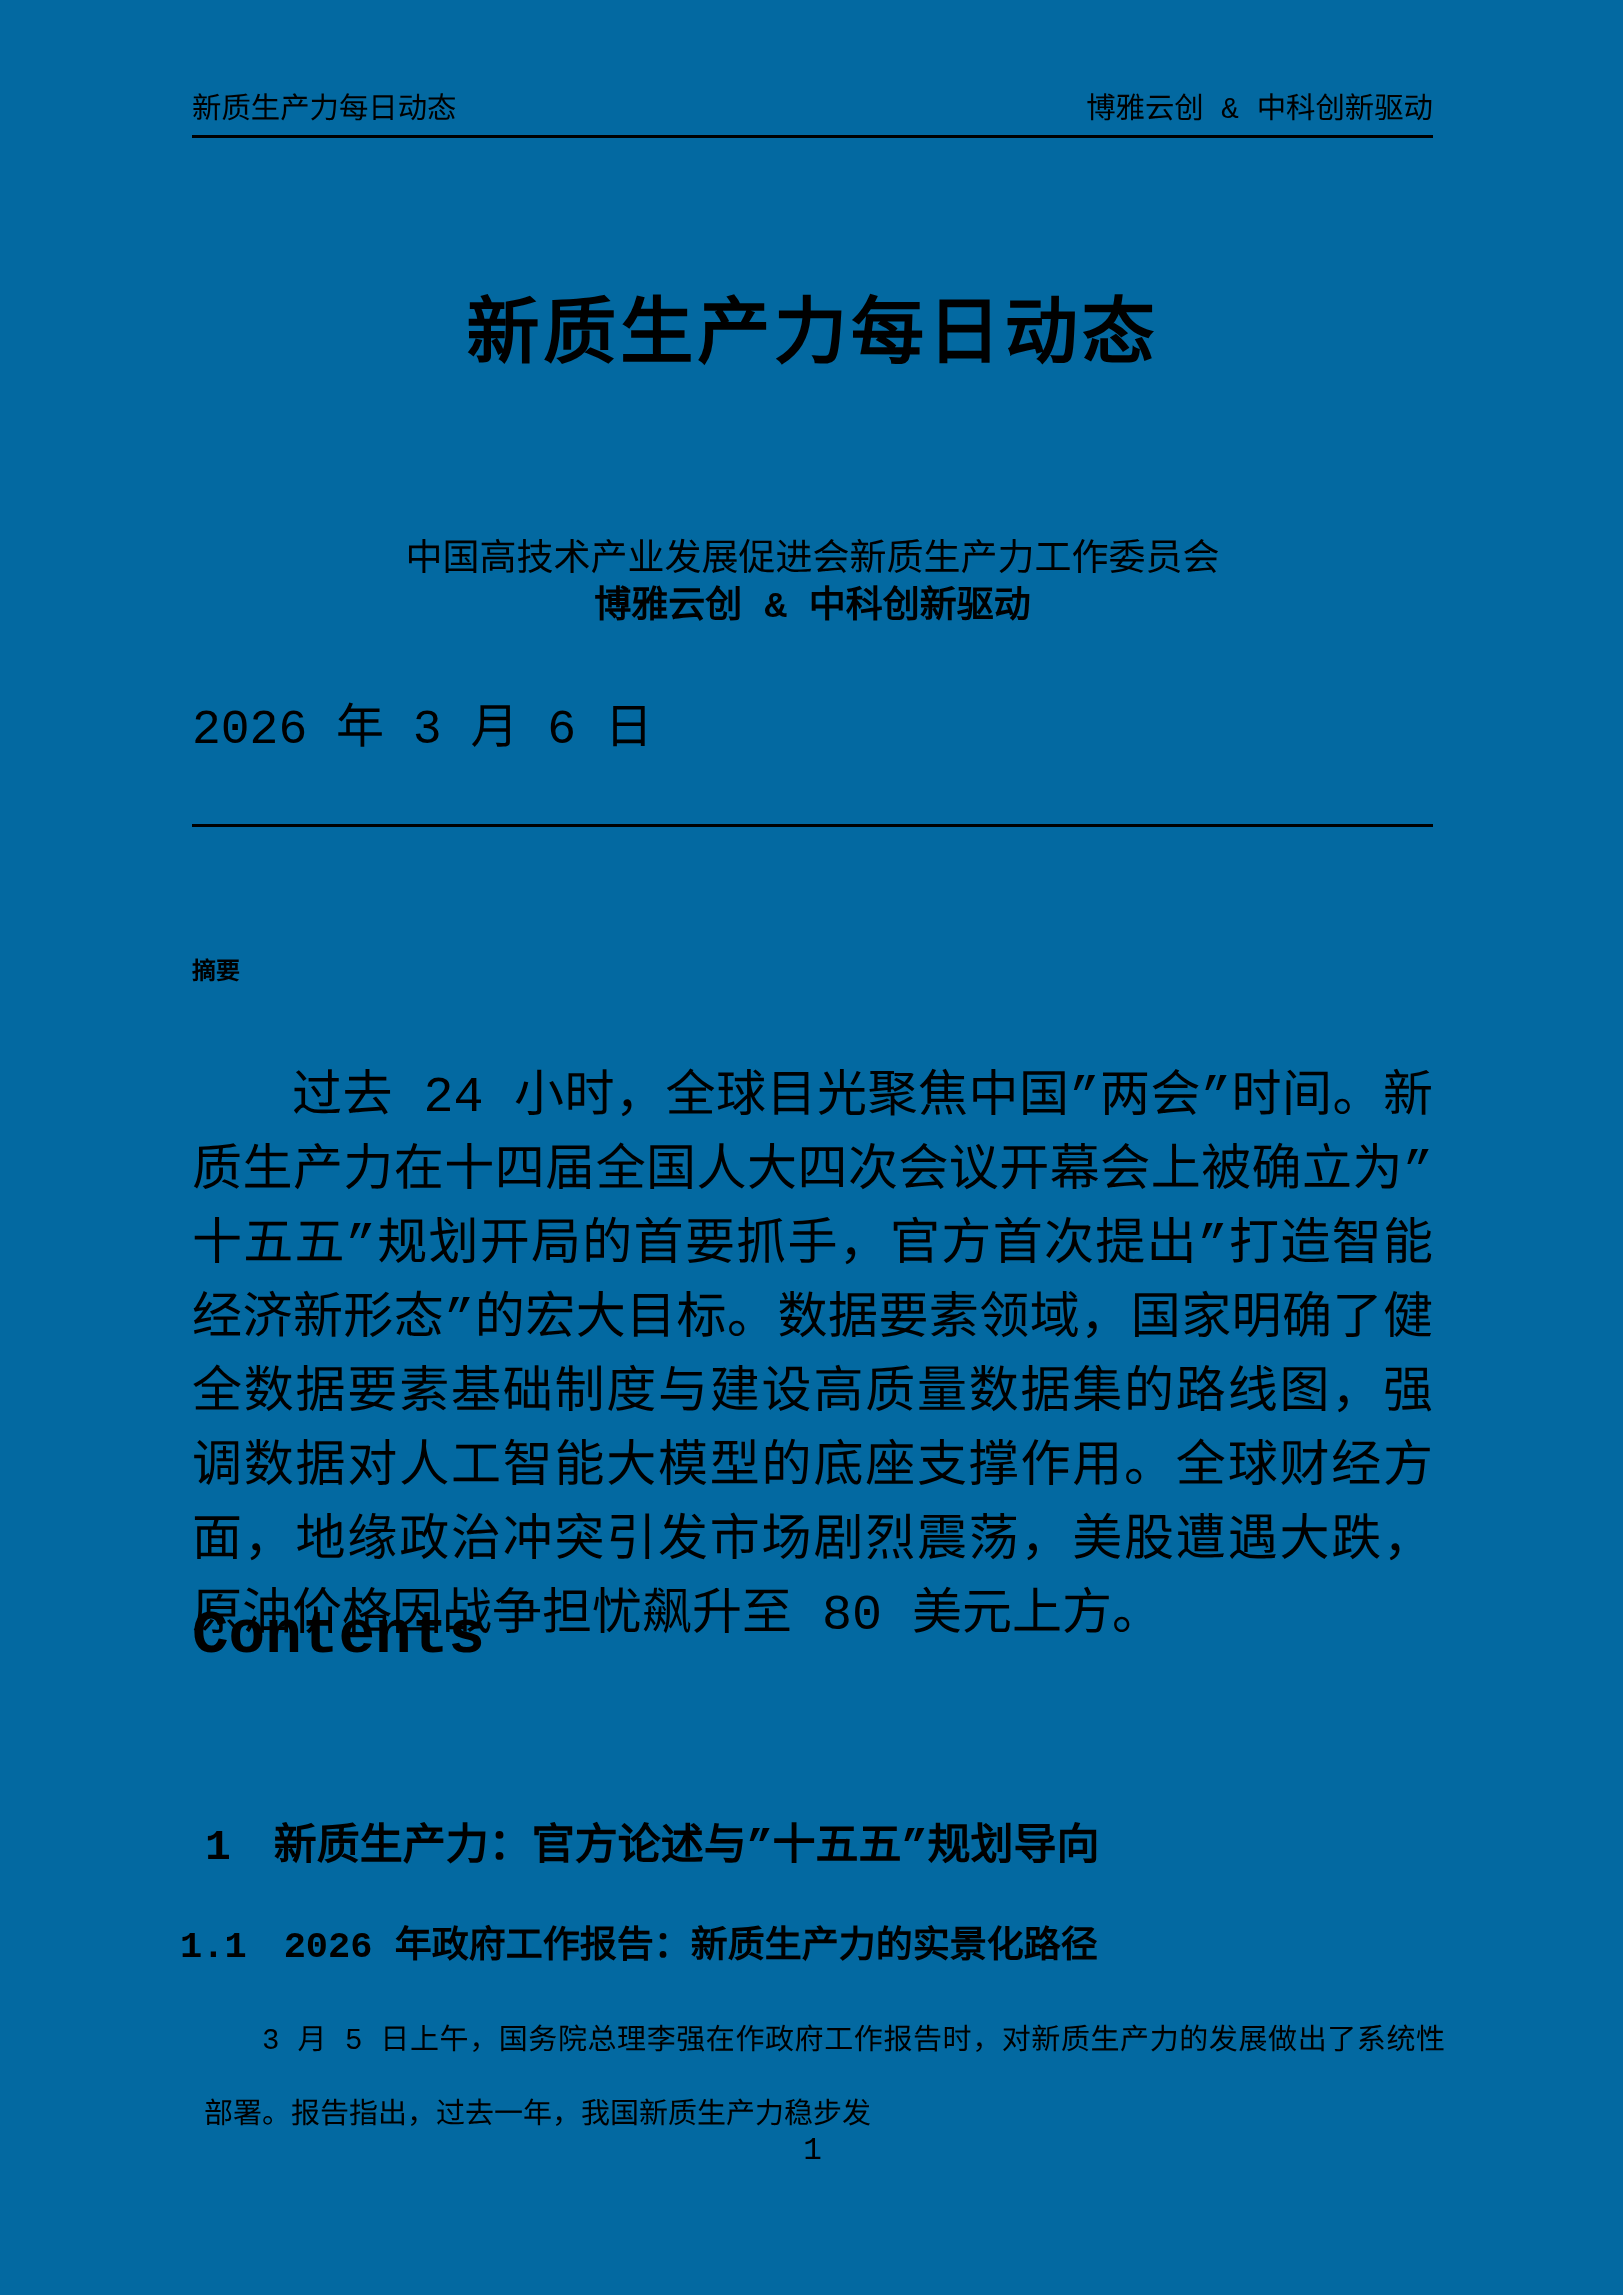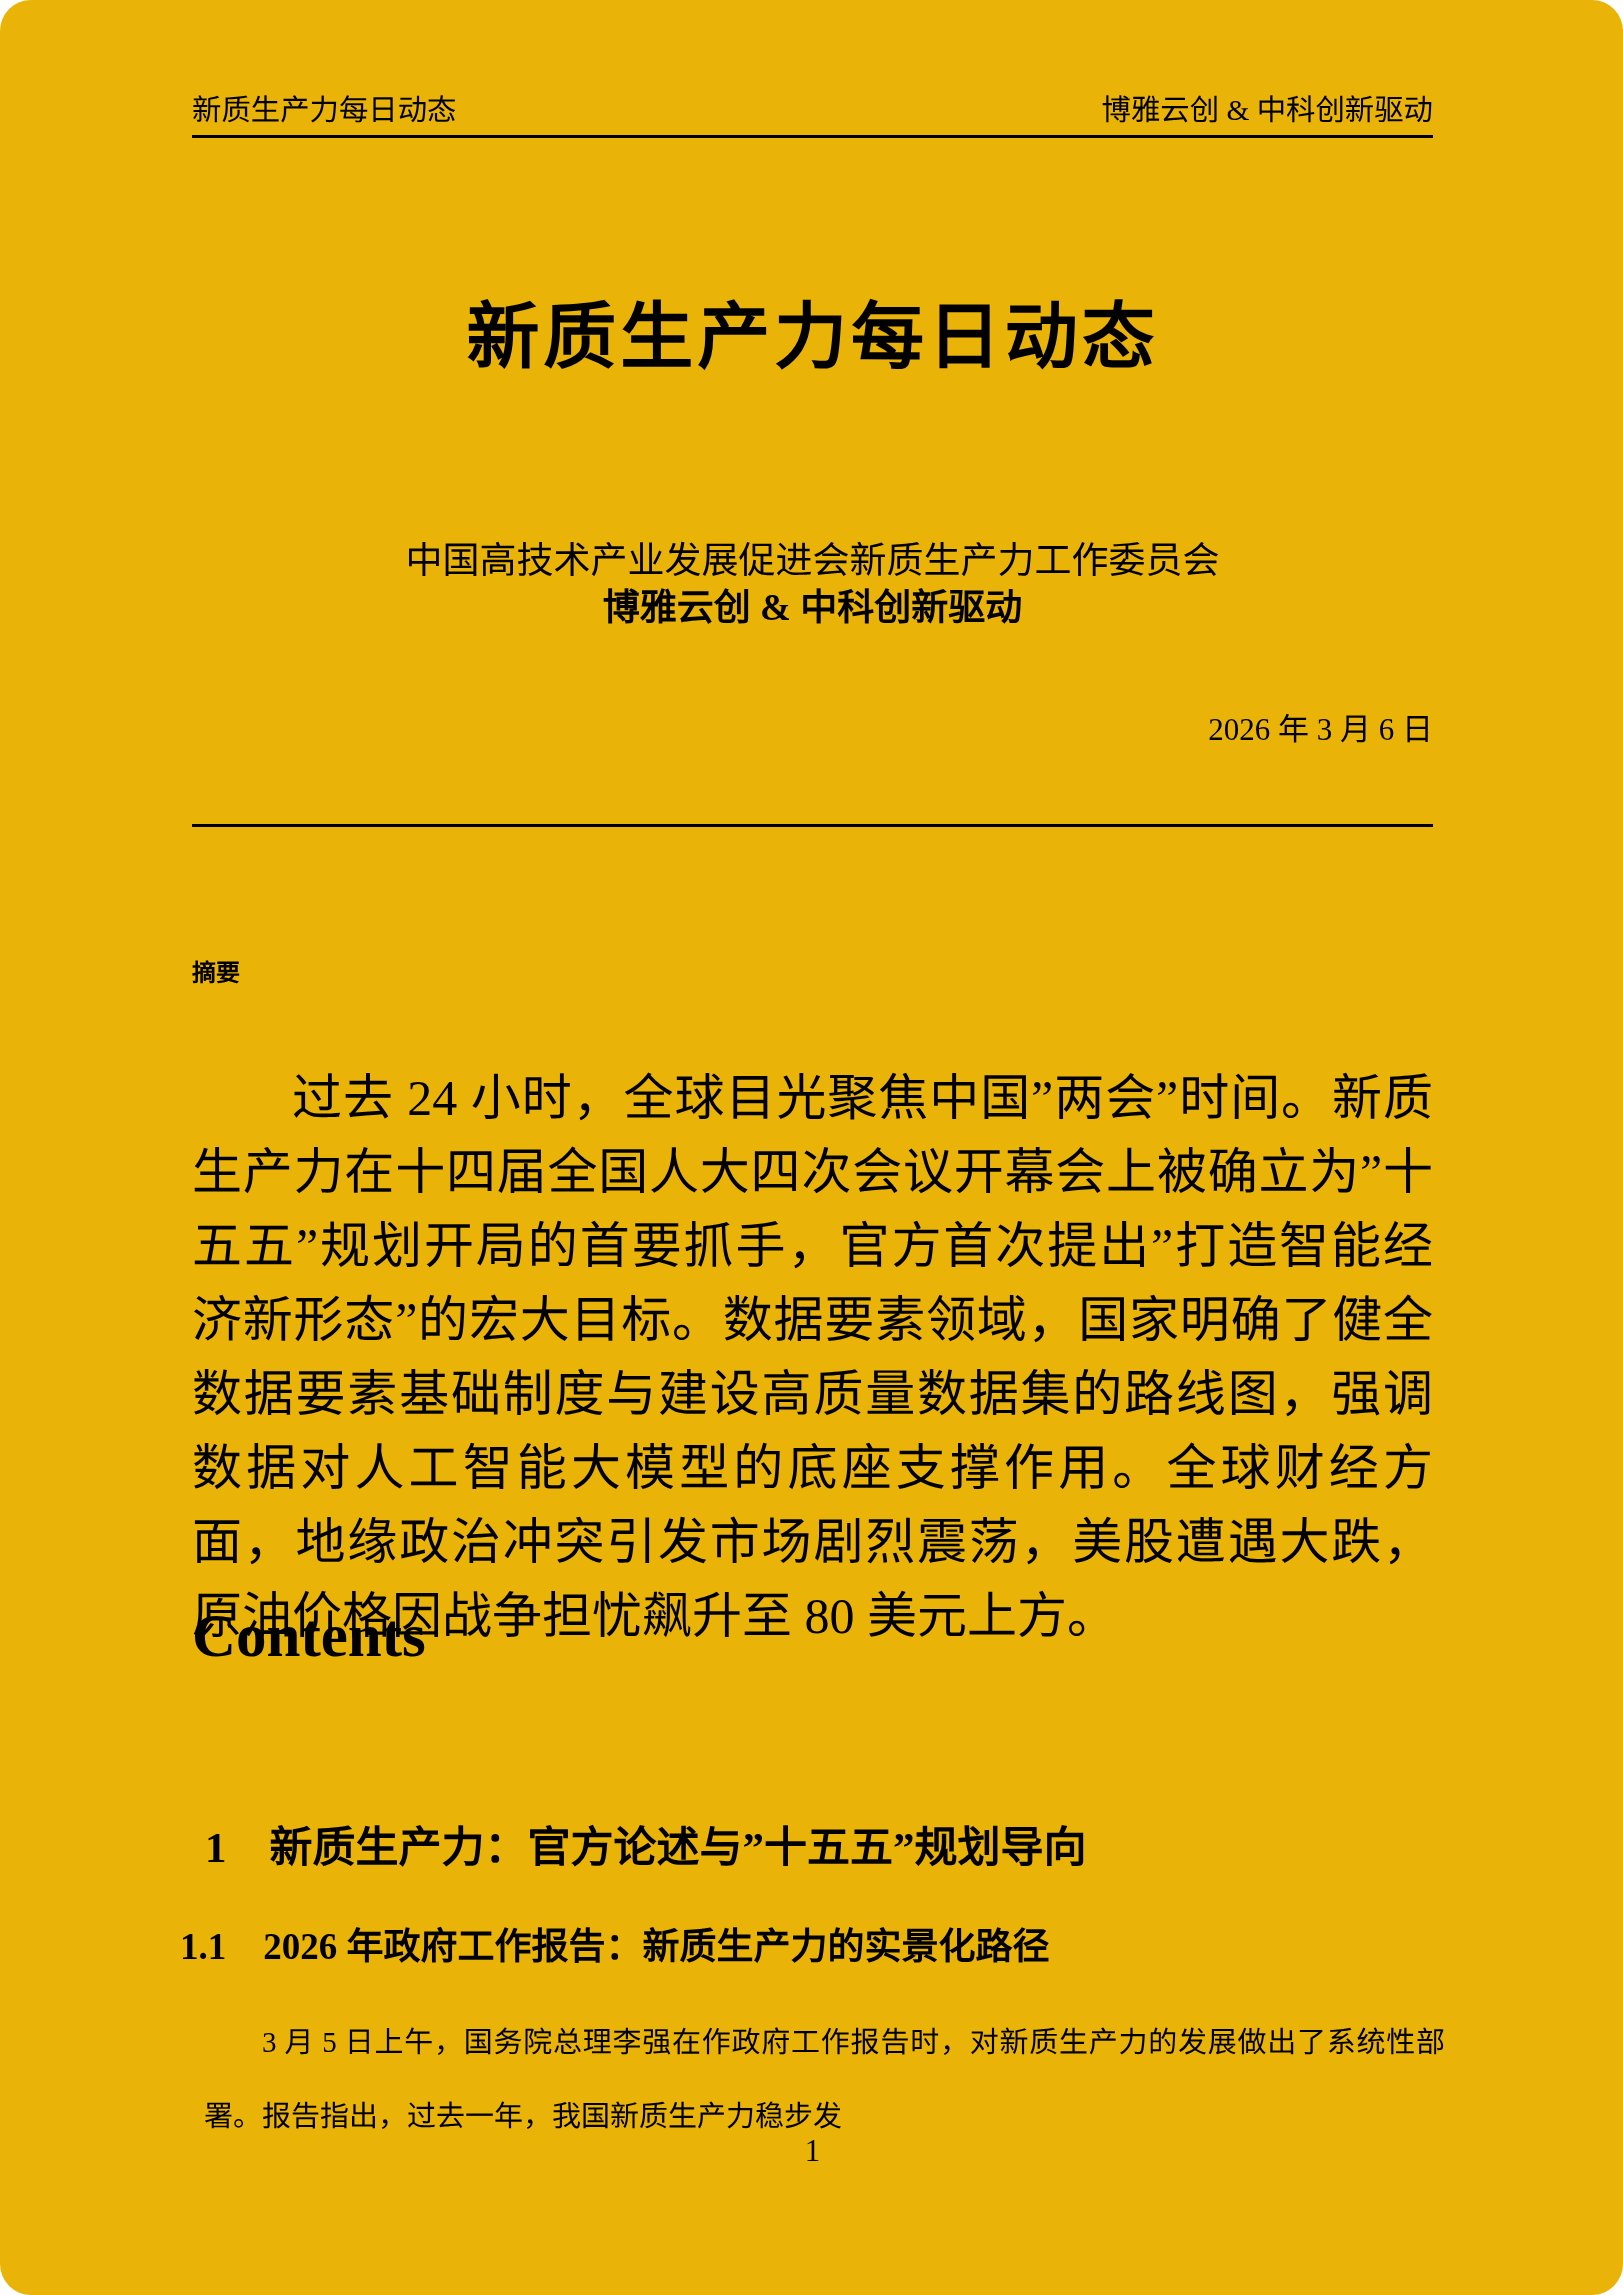--- a/index.html
+++ b/index.html
@@ -4,25 +4,24 @@
 <style>
   html, body {
     margin: 0;
     padding: 0;
     background: #ffffff;
   }
   .page {
     position: relative;
     width: 1623px;
     height: 2295px;
-    background: #eab308;
+    background: #0369a1;
     color: #000000;
-    font-family: Liberation Serif, serif;
+    font-family: Liberation Mono, monospace;
     overflow: hidden;
-    border-radius: 31px;
   }
   
   .running-header {
     position: absolute;
     left: 192px;
     width: 1241px;
     top: 92px;
     display: flex;
     justify-content: space-between;
     align-items: baseline;
@@ -69,22 +68,22 @@
     text-align: center;
     font-size: 37px;
     line-height: 47px;
     font-weight: 700;
   }
   .doc-date {
     position: absolute;
     left: 192px;
     width: 1241px;
     top: 708px;
-    text-align: right;
-    font-size: 31px;
+    text-align: left;
+    font-size: 48px;
     line-height: 44px;
     font-weight: 400;
   }
   .mid-rule {
     position: absolute;
     left: 192px;
     width: 1241px;
     top: 824px;
     height: 3.3px;
     background: #000000;

